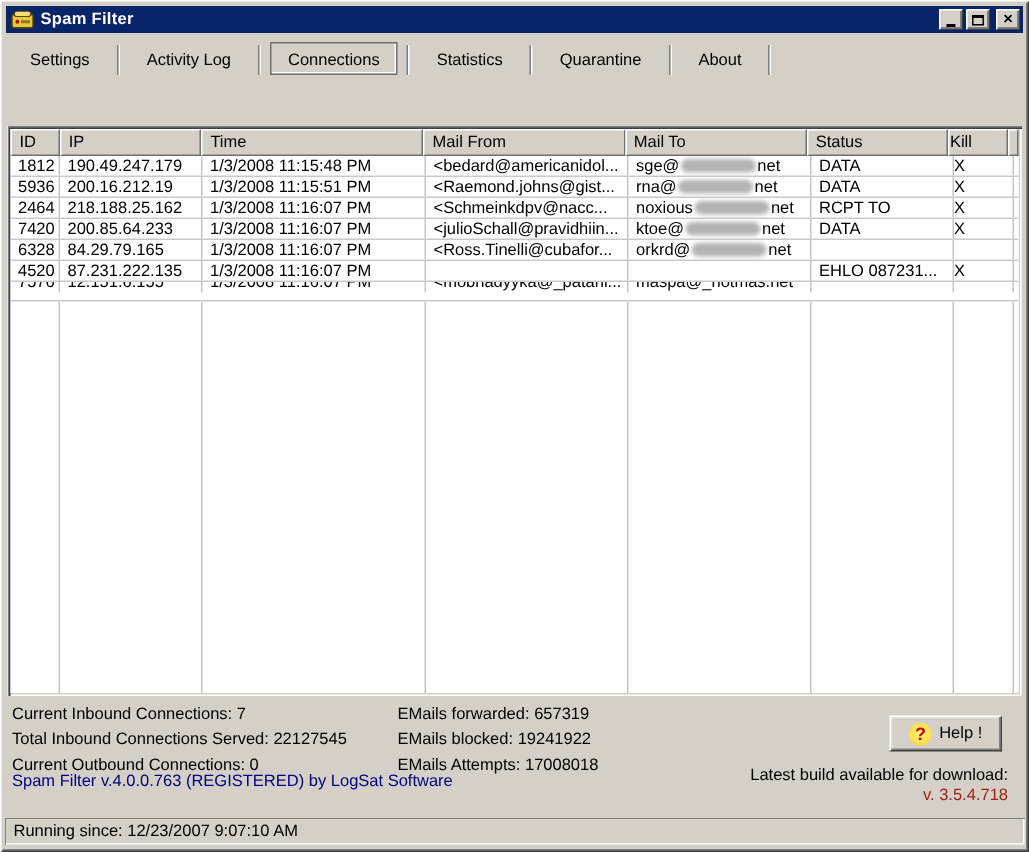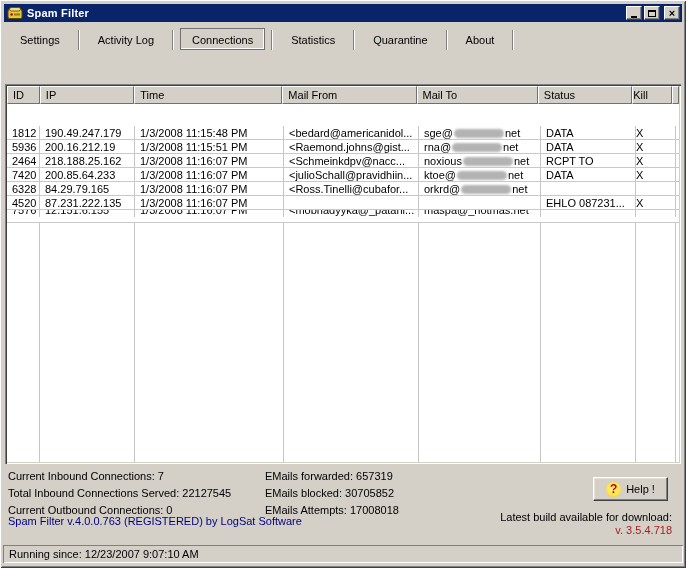--- a/index.html
+++ b/index.html
@@ -27,21 +27,21 @@
   
   .toolbar{position:absolute;left:8px;top:26px;right:8px;height:24px;display:flex;align-items:flex-end;}
   .tab{height:22px;line-height:22px;padding:0 11px;background:#D4D0C8;border:1px solid transparent;cursor:default;}
   .tab.active{border:1px solid #707070;box-shadow:inset -1px -1px 0 #ffffff;margin-top:20px;}
   .tsep{width:0;height:20px;border-left:1px solid #808080;border-right:1px solid #ffffff;margin:0 6px;}
 
   
   .listview{position:absolute;left:5px;top:84px;width:676px;height:380px;background:#fff;
     box-shadow:inset 1px 1px 0 #808080, inset 2px 2px 0 #404040,
                inset -1px -1px 0 #ffffff, inset -2px -2px 0 #D4D0C8;
-    padding:2px;display:flex;flex-direction:column;gap:22px;}
+    padding:2px;display:flex;flex-direction:column;}
   .lv-header{display:flex;height:18px;flex:0 0 auto;}
   .lvh{background:#D4D0C8;border:1px solid;border-color:#ffffff #707070 #707070 #ffffff;
     padding:2px 0 0 5px;white-space:nowrap;overflow:hidden;height:18px;}
   .lvh.fill{flex:1;}
   .lv-body{flex:1;display:flex;flex-direction:column;overflow:hidden;background:#fff;}
   .lv-row{flex:0 0 auto;height:14px;border-bottom:1px solid #C9C9C9;overflow:hidden;}
   .row-inner{display:flex;height:14px;}
   .cell{padding:1px 0 0 5px;white-space:nowrap;overflow:hidden;border-right:1px solid #C6C6C6;height:100%;}
   .c0{width:33px;}.c1{width:95px;}.c2{width:149px;}.c3{width:135px;}
   .c4{width:122px;}.c5{width:95px;}.c6{width:40px;text-align:left;padding-left:0;}
@@ -220,21 +220,21 @@
   </div>
 
   <div class="stats stats-left">
     <div>Current Inbound Connections: 7</div>
     <div>Total Inbound Connections Served: 22127545</div>
     <div>Current Outbound Connections: 0</div>
   </div>
 
   <div class="stats stats-mid">
     <div>EMails forwarded: 657319</div>
-    <div>EMails blocked: 30705852</div>
+    <div>EMails blocked: 19241922</div>
     <div>EMails Attempts: 17008018</div>
   </div>
 
   <button class="help-btn">
     <span class="help-icon">?</span>
     <span>Help !</span>
   </button>
 
   <div class="latest-label">Latest build available for download:</div>
   <div class="latest-version">v. 3.5.4.718</div>

